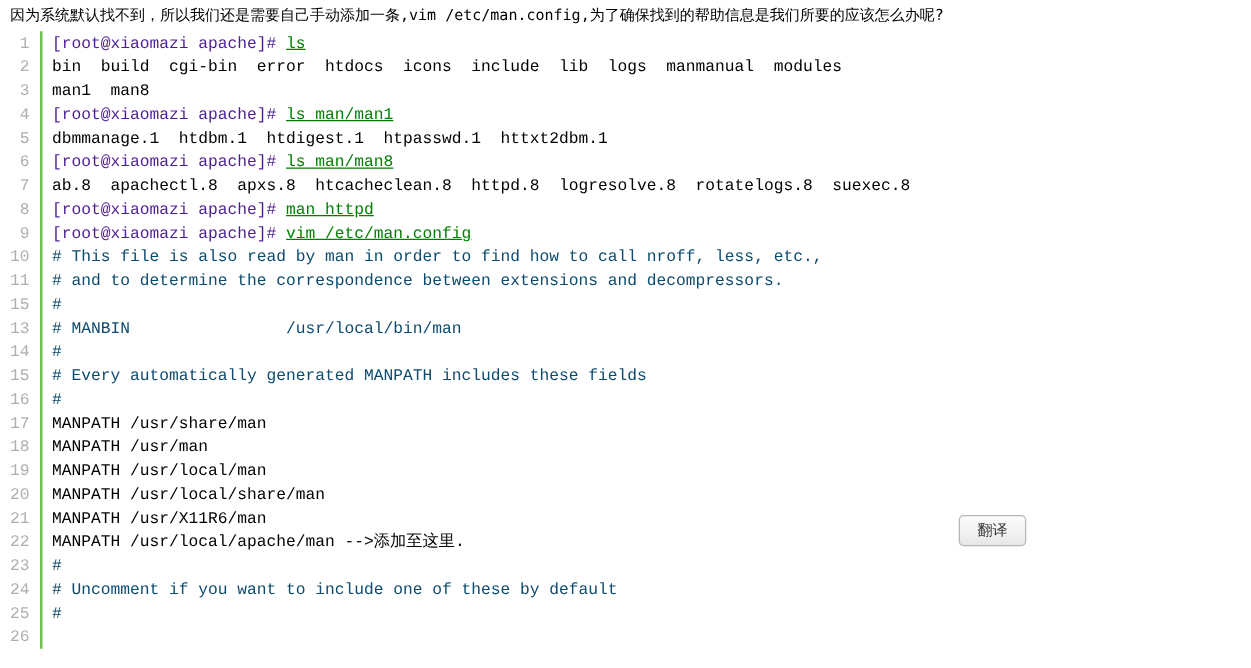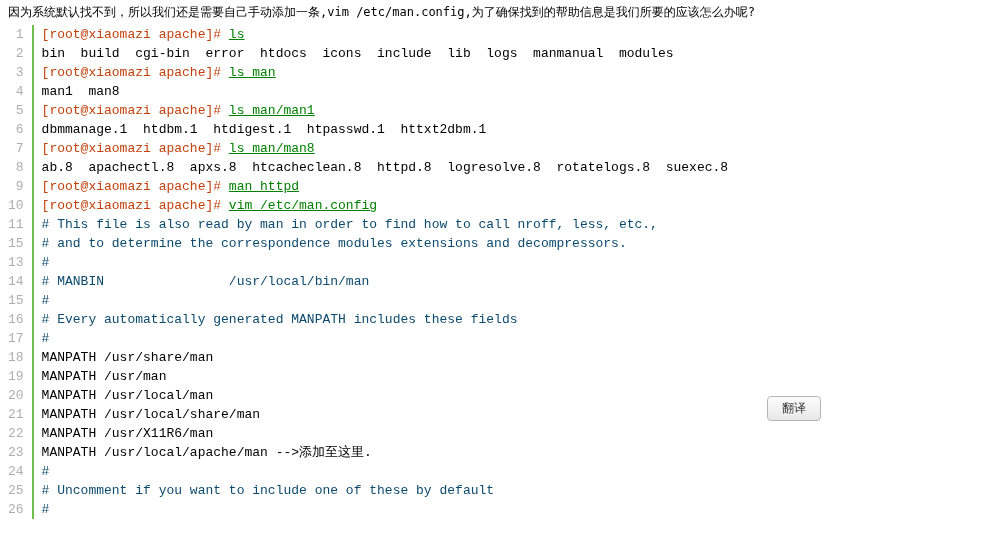--- a/index.html
+++ b/index.html
@@ -33,28 +33,28 @@
       user-select: none;
       min-width: 30px;
     }
     .gutter div { height: 19px; }
     .code-lines {
       border-left: 2px solid #6ec04e;
       padding-left: 8px;
       flex: 1;
     }
     .code-lines div { height: 19px; white-space: pre; }
-    .prompt { color: #c2410c; font-family: Liberation Mono, monospace; }
+    .prompt { color: #4c1d95; font-family: Liberation Mono, monospace; }
     .cmd { color: #008000; text-decoration: underline; }
     .comment { color: #0c4a6e; }
     .plain { color: #000000; }
     .translate-btn {
       position: absolute;
       right: 180px;
-      top: 396px;
+      top: 412px;
       padding: 3px 14px;
       font-size: 12px;
       border: 1px solid #b5b5b5;
       border-radius: 4px;
       background: linear-gradient(#fcfcfc, #e8e8e8);
       color: #333;
       cursor: pointer;
       font-family: "SimSun", sans-serif;
     }
   </style>
@@ -90,30 +90,29 @@
       <div>21</div>
       <div>22</div>
       <div>23</div>
       <div>24</div>
       <div>25</div>
       <div>26</div>
     </div>
   <div class="code-lines" id="codeLines">
       <div><span class="prompt">[root@xiaomazi apache]# </span><span class="cmd">ls</span></div>
       <div><span class="plain">bin  build  cgi-bin  error  htdocs  icons  include  lib  logs  manmanual  modules</span></div>
-      <div><span class="prompt">[root@xiaomazi apache]# </span><span class="cmd">ls man</span></div>
       <div><span class="plain">man1  man8</span></div>
       <div><span class="prompt">[root@xiaomazi apache]# </span><span class="cmd">ls man/man1</span></div>
       <div><span class="plain">dbmmanage.1  htdbm.1  htdigest.1  htpasswd.1  httxt2dbm.1</span></div>
       <div><span class="prompt">[root@xiaomazi apache]# </span><span class="cmd">ls man/man8</span></div>
       <div><span class="plain">ab.8  apachectl.8  apxs.8  htcacheclean.8  httpd.8  logresolve.8  rotatelogs.8  suexec.8</span></div>
       <div><span class="prompt">[root@xiaomazi apache]# </span><span class="cmd">man httpd</span></div>
       <div><span class="prompt">[root@xiaomazi apache]# </span><span class="cmd">vim /etc/man.config</span></div>
       <div><span class="comment"># This file is also read by man in order to find how to call nroff, less, etc.,</span></div>
-      <div><span class="comment"># and to determine the correspondence modules extensions and decompressors.</span></div>
+      <div><span class="comment"># and to determine the correspondence between extensions and decompressors.</span></div>
       <div><span class="comment">#</span></div>
       <div><span class="comment"># MANBIN                /usr/local/bin/man</span></div>
       <div><span class="comment">#</span></div>
       <div><span class="comment"># Every automatically generated MANPATH includes these fields</span></div>
       <div><span class="comment">#</span></div>
       <div><span class="plain">MANPATH /usr/share/man</span></div>
       <div><span class="plain">MANPATH /usr/man</span></div>
       <div><span class="plain">MANPATH /usr/local/man</span></div>
       <div><span class="plain">MANPATH /usr/local/share/man</span></div>
       <div><span class="plain">MANPATH /usr/X11R6/man</span></div>

